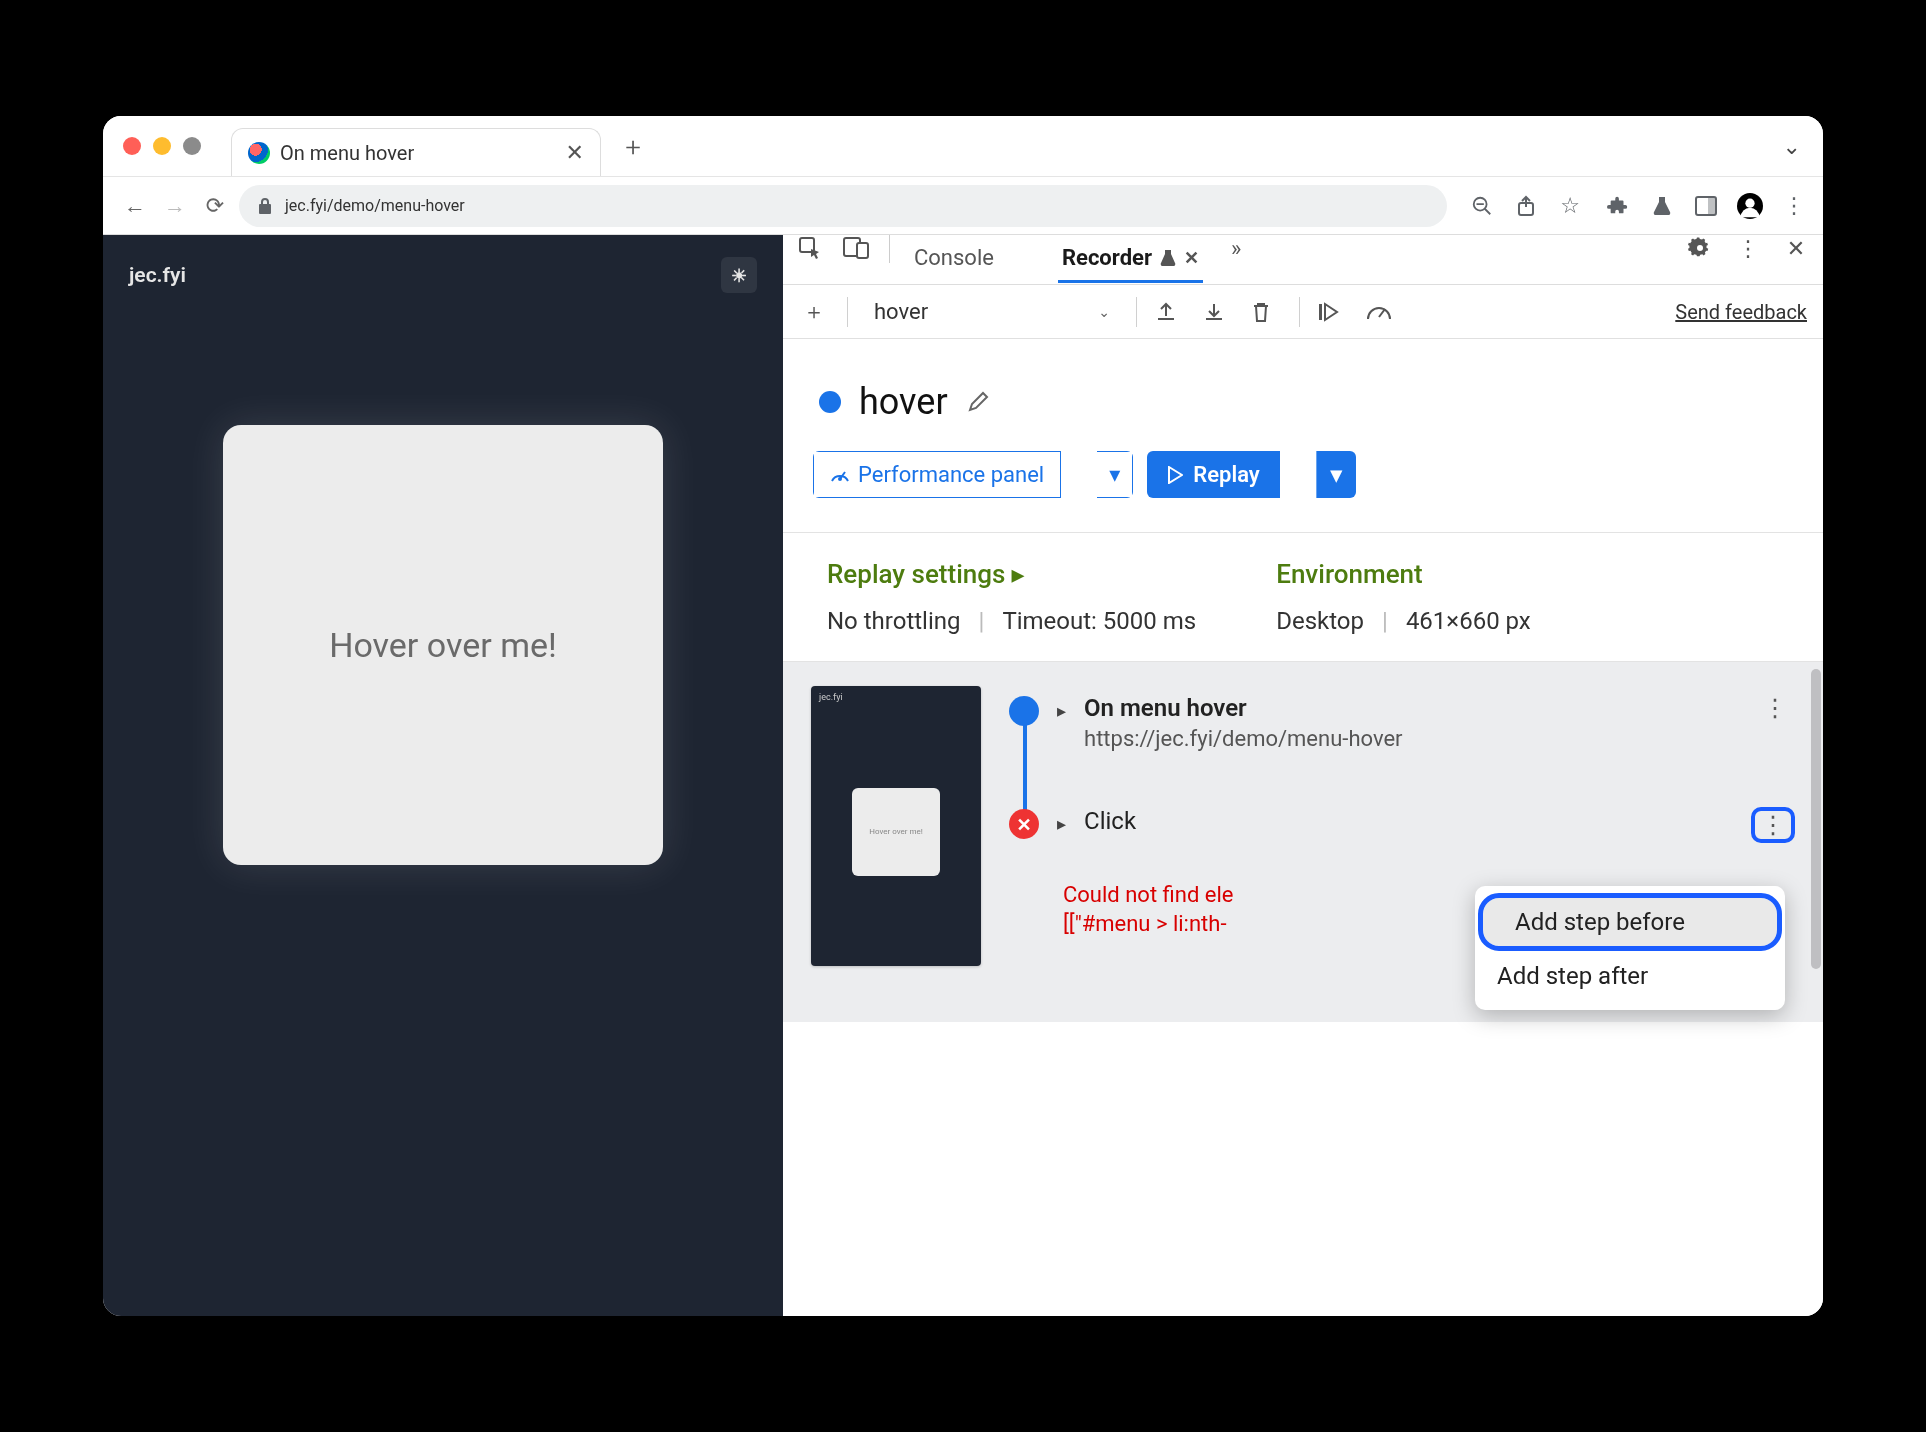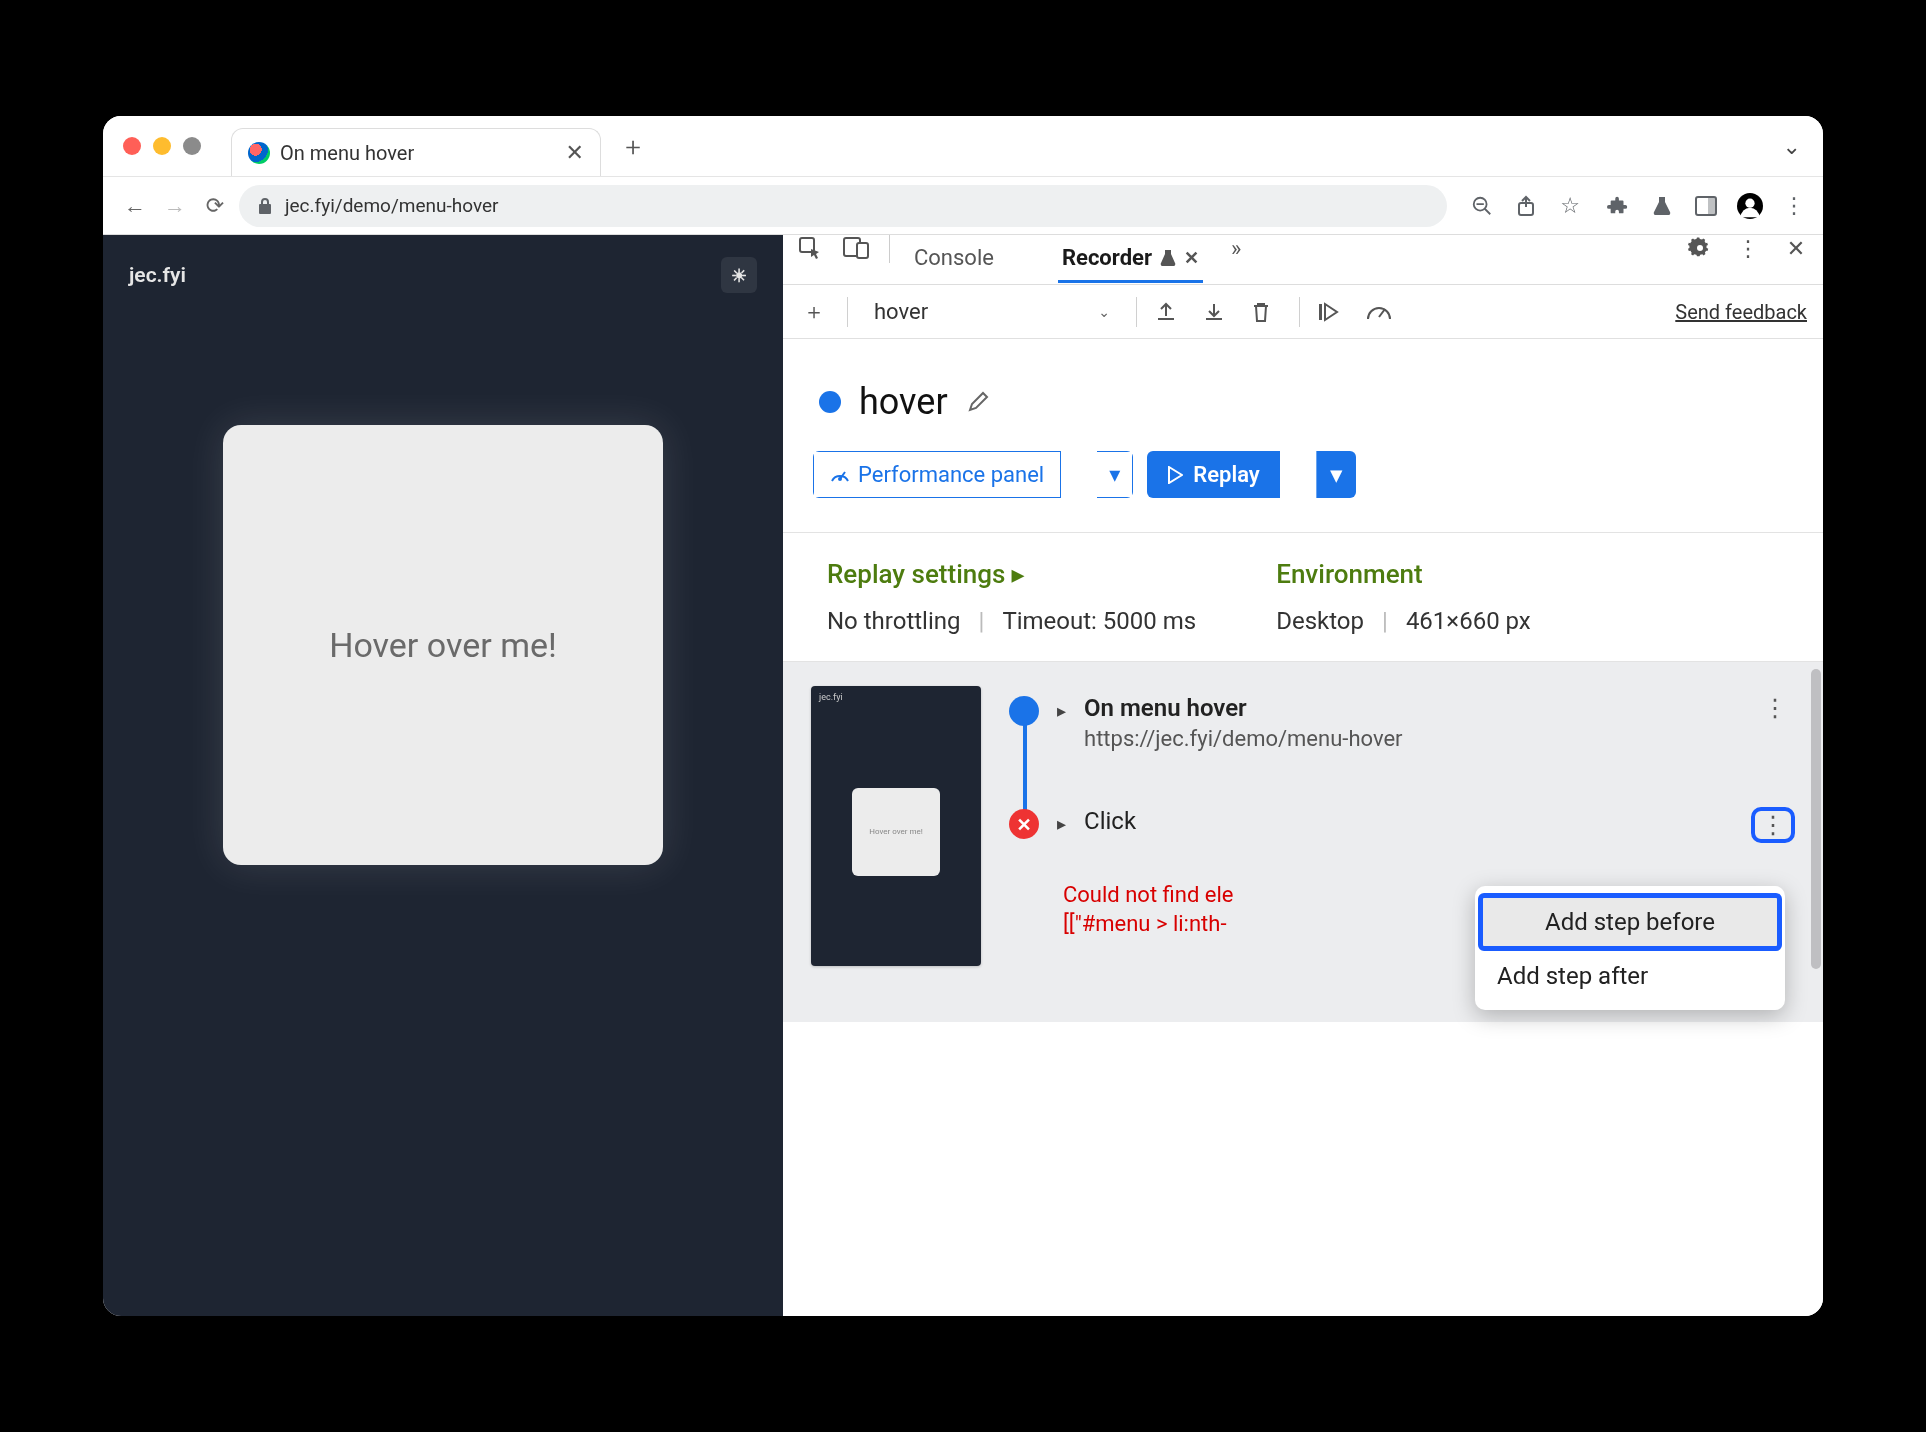--- a/index.html
+++ b/index.html
@@ -50,21 +50,21 @@
   .tabs-menu { margin-left:auto; font-size:22px; color:#444; padding:0 8px;}
   
   .addr-row {
     height: 58px; background:#fff; border-top:1px solid #e5e5e5;
     display:flex; align-items:center; padding: 0 16px; gap:8px;
   }
   .nav-icon { width:32px; height:32px; display:flex;align-items:center;justify-content:center; color:#666; border-radius:50%; font-size:22px;}
   .nav-icon.disabled { color:#bbb; }
   .omnibox {
     flex:1; background:#eef0f1; border-radius: 28px; height:42px;
-    display:flex; align-items:center; padding:0 18px; gap:12px; color:#333; font-size:19px;
+    display:flex; align-items:center; padding:0 18px; gap:12px; color:#333; font-size:16px;
   }
   .lock { font-size:17px; color:#5f6368; }
   .addr-actions { display:flex; gap:18px; align-items:center; color:#5f6368; margin-left:14px;}
   .ai { width:26px; height:26px; display:flex;align-items:center;justify-content:center; font-size:22px; }
   
   .content {
     flex:1; display:flex; border-top:1px solid #ddd; min-height:0;
   }
   .page-pane {
     width: 680px; background:#1e2532; color:#fff; position:relative;
@@ -137,21 +137,21 @@
   .step-sub { font-size:22px; color:#555; margin-top:4px;}
   .step-more { margin-left:auto; color:#555; font-size:24px; padding:0 8px; border-radius:6px;}
   .step-more.highlight { border:4px solid #1a5cff; border-radius:10px; padding:0 6px;}
   .error-text { color:#d80000; font-size:22px; margin-left:54px; margin-top:30px; line-height:1.3;}
   
   .ctx-menu {
     position:absolute; right:10px; top:200px; width:310px; background:#fff; border-radius:10px;
     box-shadow:0 6px 22px rgba(0,0,0,0.25); padding:8px 0; z-index:50;
   }
   .ctx-item { padding:12px 22px; font-size:24px; color:#222;}
-  .ctx-item.hl { background:#e9e9e9; border-radius:1px; margin:4px 8px; padding:10px 14px; outline:5px solid #1a5cff;text-align:center;}
+  .ctx-item.hl { background:#e9e9e9; border-radius:16px; margin:4px 8px; padding:10px 32px; outline:5px solid #1a5cff;}
   
   .scroll-thumb { position:absolute; right:2px; top:330px; width:10px; height:300px; background:#bfbfc2; border-radius:5px;}
   
   svg { display:block; }
 </style>
 </head>
 <body>
 
 <div class="browser-window">
 

